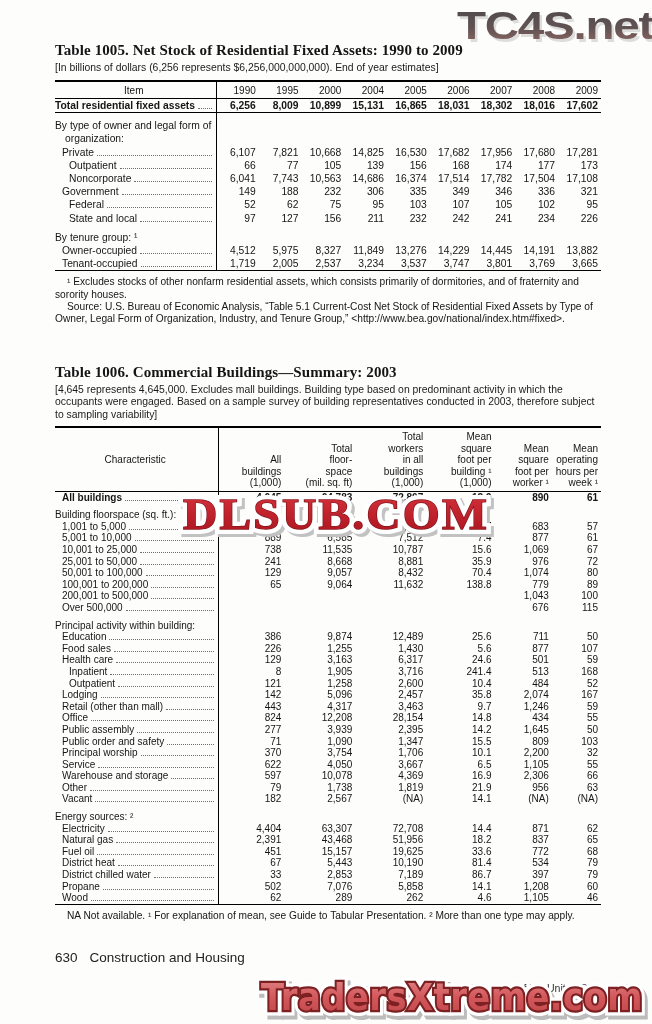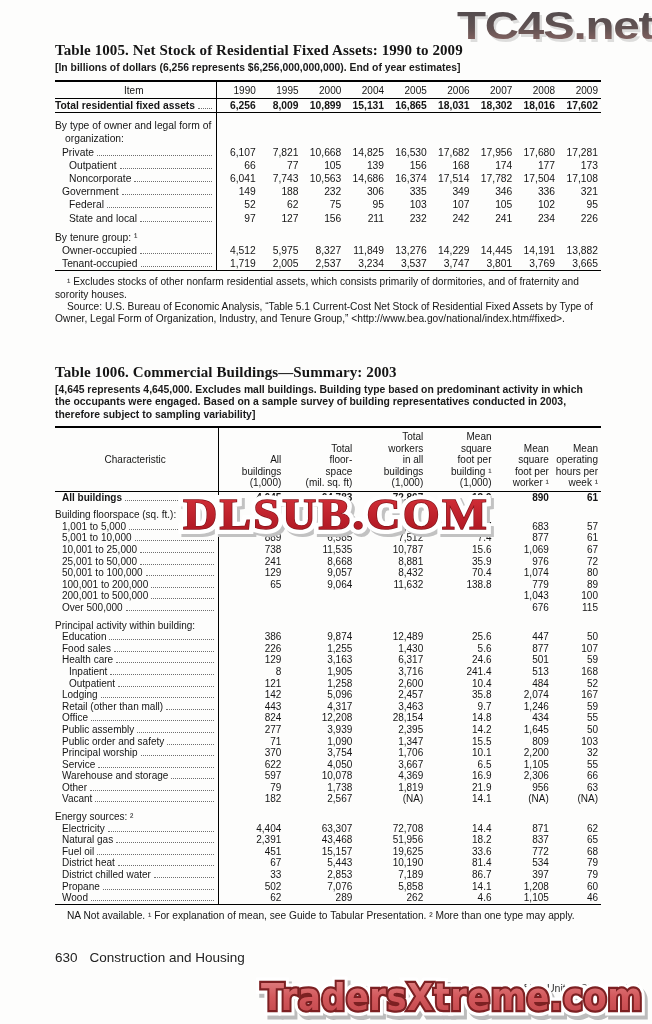--- a/index.html
+++ b/index.html
@@ -2,21 +2,21 @@
 <html><head>
 <meta charset="utf-8">
 <style>
   html,body{margin:0;padding:0;background:#e8e8e8;}
   .page{position:relative;width:652px;height:1024px;background:#fdfdfc;overflow:hidden;
         font-family:"Liberation Sans",sans-serif;color:#151515;}
   .content{position:absolute;left:55px;top:0;width:546px;}
 
   .tbl-title{font-family:"Liberation Serif",serif;font-weight:bold;font-size:15px;
              letter-spacing:.1px;margin:0 0 3px 0;}
-  .tbl-note{font-size:10.4px;line-height:12.5px;margin:0 0 5px 0;color:#1a1a1a;font-weight:bold;}
+  .tbl-note{font-size:10.4px;line-height:12.5px;margin:0 0 5px 0;color:#1a1a1a;}
 
   table.dtable{border-collapse:collapse;table-layout:fixed;width:546px;
                border-top:2px solid #000;border-bottom:1.5px solid #000;}
   table.dtable td,table.dtable th{padding:0;font-weight:normal;}
   table.dtable th{vertical-align:bottom;font-size:10px;line-height:11.5px;
                   border-bottom:1.2px solid #000;padding:3px 3px 2px 0;}
   table.dtable th.first{text-align:center;vertical-align:middle;}
   table.dtable th.num{text-align:right;white-space:pre-line;}
   table.dtable td:nth-child(2),table.dtable th:nth-child(2){border-left:1px solid #000;}
   table.dtable td.num{text-align:right;padding-right:3px;vertical-align:bottom;}
@@ -484,21 +484,21 @@
             <td class="lbl ind1">
               <span class="cellflex">
                 <span class="lt">Education</span>
                 <span class="leaders"></span>
               </span>
             </td>
             <td class="num">386</td>
             <td class="num">9,874</td>
             <td class="num">12,489</td>
             <td class="num">25.6</td>
-            <td class="num">447</td>
+            <td class="num">711</td>
             <td class="num">50</td>
           </tr>
           <tr>
             <td class="lbl ind1">
               <span class="cellflex">
                 <span class="lt">Food sales</span>
                 <span class="leaders"></span>
               </span>
             </td>
             <td class="num">226</td>

